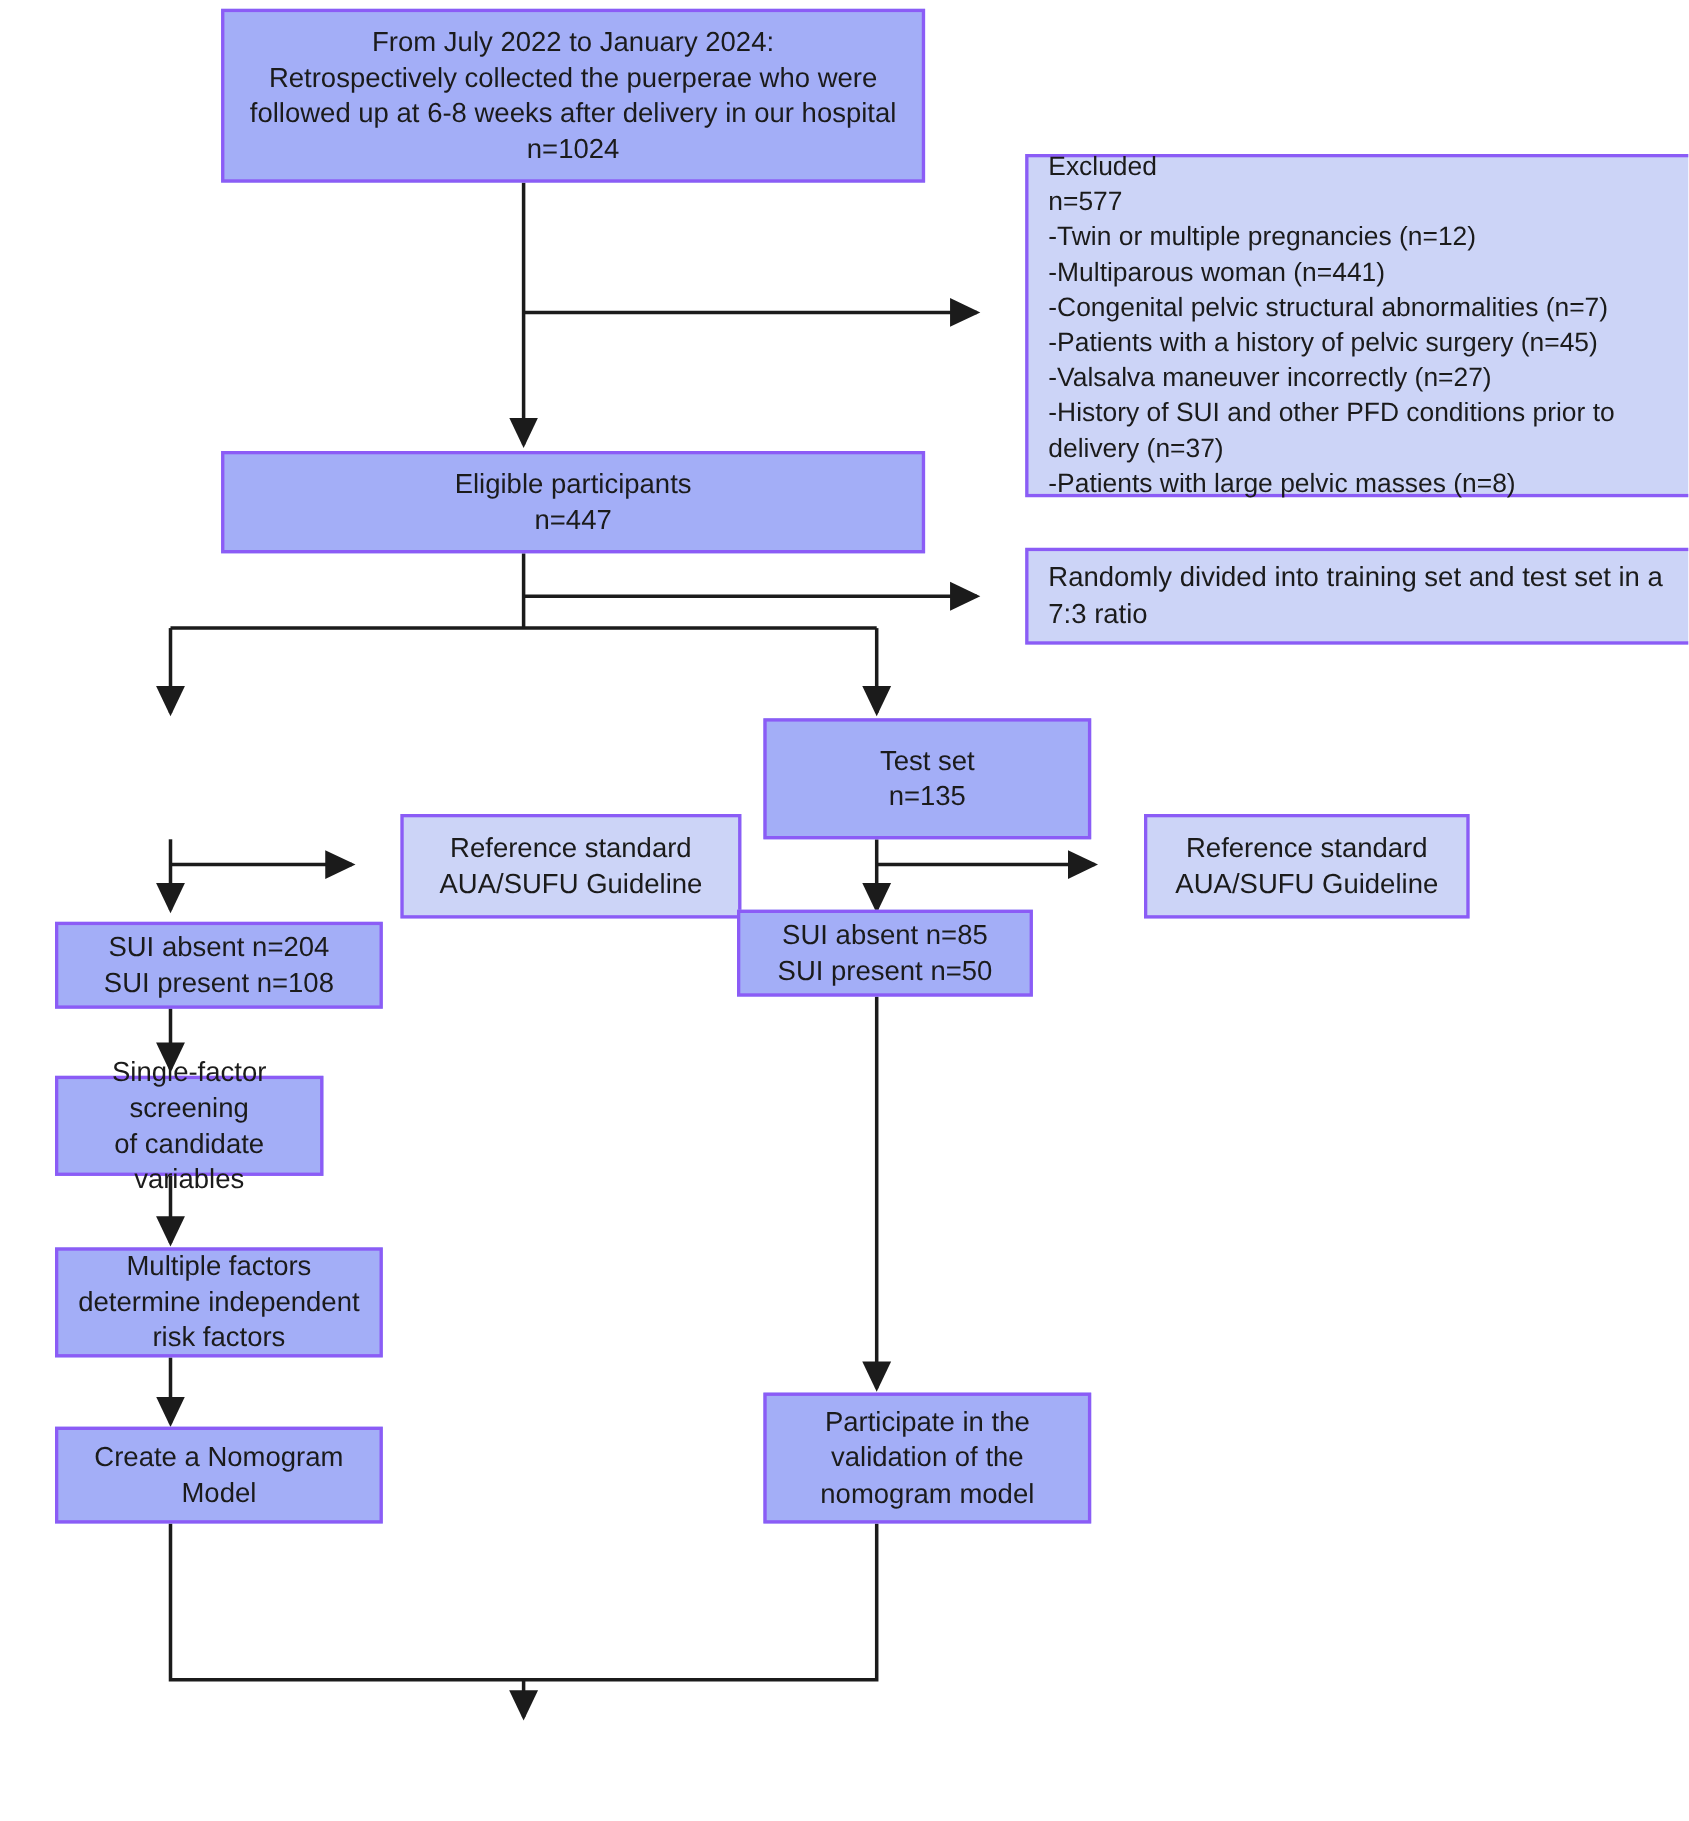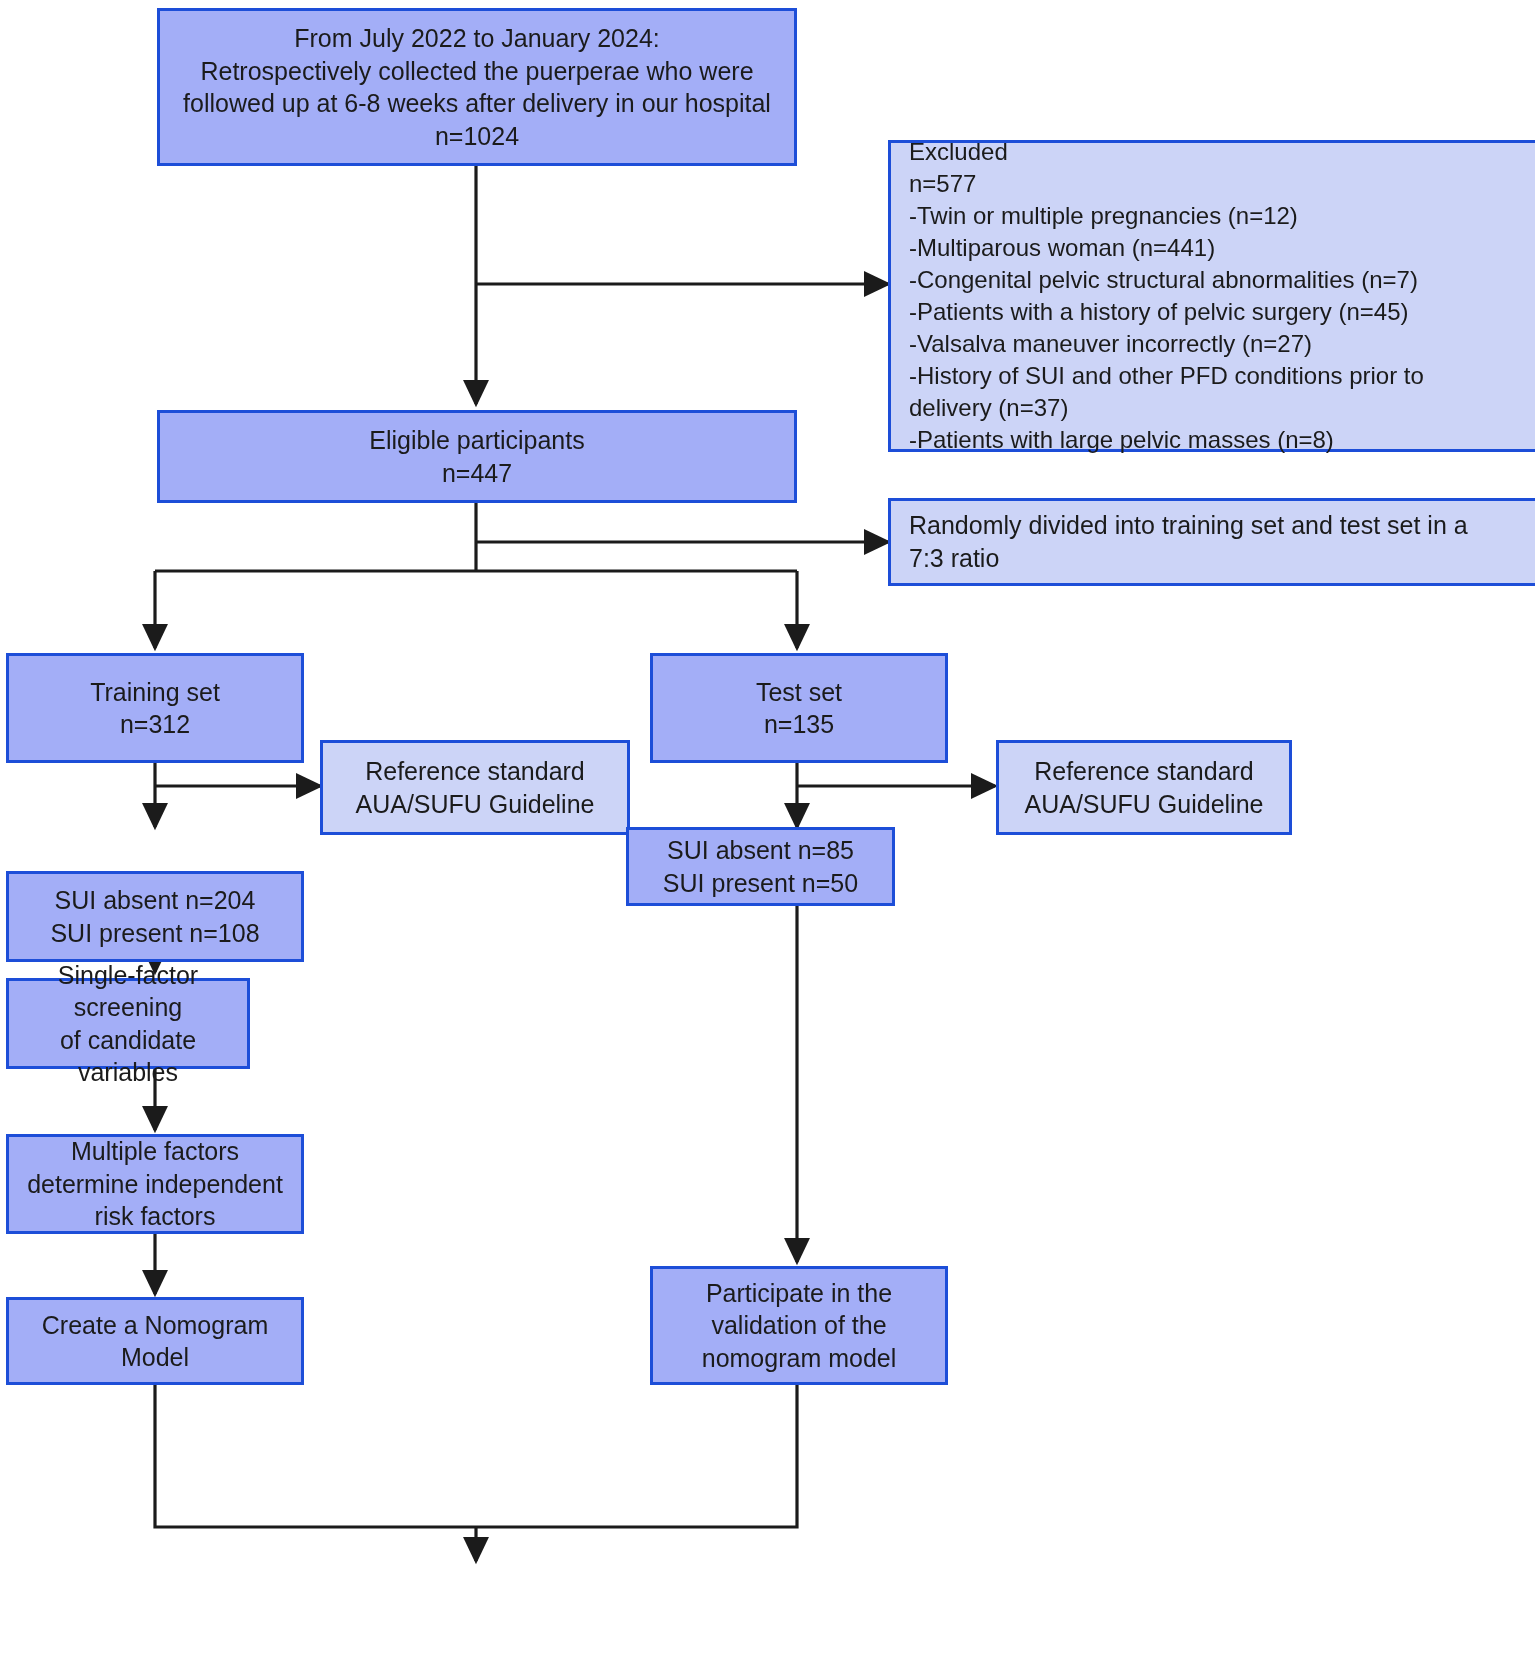--- a/index.html
+++ b/index.html
@@ -22,31 +22,32 @@
     position: absolute;
     left: 0;
     top: 0;
     width: 1535px;
     height: 1655px;
     pointer-events: none;
   }
   .node {
     position: absolute;
     box-sizing: border-box;
-    border: 3px solid #1d4ed8;
+    border: 3px solid #8b5cf6;
     display: flex;
     align-items: center;
     justify-content: center;
     text-align: center;
     color: #1b1b1b;
     line-height: 1.30;
     font-size: 25px;
     padding: 4px 8px;
     white-space: pre-line;
     font-family: "Liberation Sans", sans-serif;
+    margin-left: 44px;
   }
   .node.dark  { background: #a3aef7; }
   .node.light { background: #ccd4f7; }
   .node.left-align {
     justify-content: flex-start;
     text-align: left;
     padding-left: 18px;
     line-height: 1.33;
   }
 </style>
@@ -109,33 +110,31 @@
 -History of SUI and other PFD conditions prior to
 delivery (n=37)
 -Patients with large pelvic masses (n=8)</div>
 
   <div class="node dark" style="left:157px; top:410px; width:640px; height:93px;text-align:center;">Eligible participants
 n=447</div>
 
   <div class="node light left-align" style="left:888px; top:498px; width:652px; height:88px;">Randomly divided into training set and test set in a
 7:3 ratio</div>
 
-  <div class="node dark" style="left:6px; top:653px; width:298px; height:110px;">Training set
-n=312</div>
 
   <div class="node dark" style="left:650px; top:653px; width:298px; height:110px;">Test set
 n=135</div>
 
   <div class="node light" style="left:320px; top:740px; width:310px; height:95px;">Reference standard
 AUA/SUFU Guideline</div>
 
   <div class="node light" style="left:996px; top:740px; width:296px; height:95px;">Reference standard
 AUA/SUFU Guideline</div>
 
-  <div class="node dark" style="left:6px; top:871px; width:298px; height:91px;">SUI absent n=204
+  <div class="node dark" style="left:6px; top:838px; width:298px; height:79px;">SUI absent n=204
 SUI present n=108</div>
 
   <div class="node dark" style="left:626px; top:827px; width:269px; height:79px;">SUI absent n=85
 SUI present n=50</div>
 
   <div class="node dark" style="left:6px; top:978px; width:244px; height:91px;">Single-factor screening
 of candidate variables</div>
 
   <div class="node dark" style="left:6px; top:1134px; width:298px; height:100px;">Multiple factors
 determine independent

